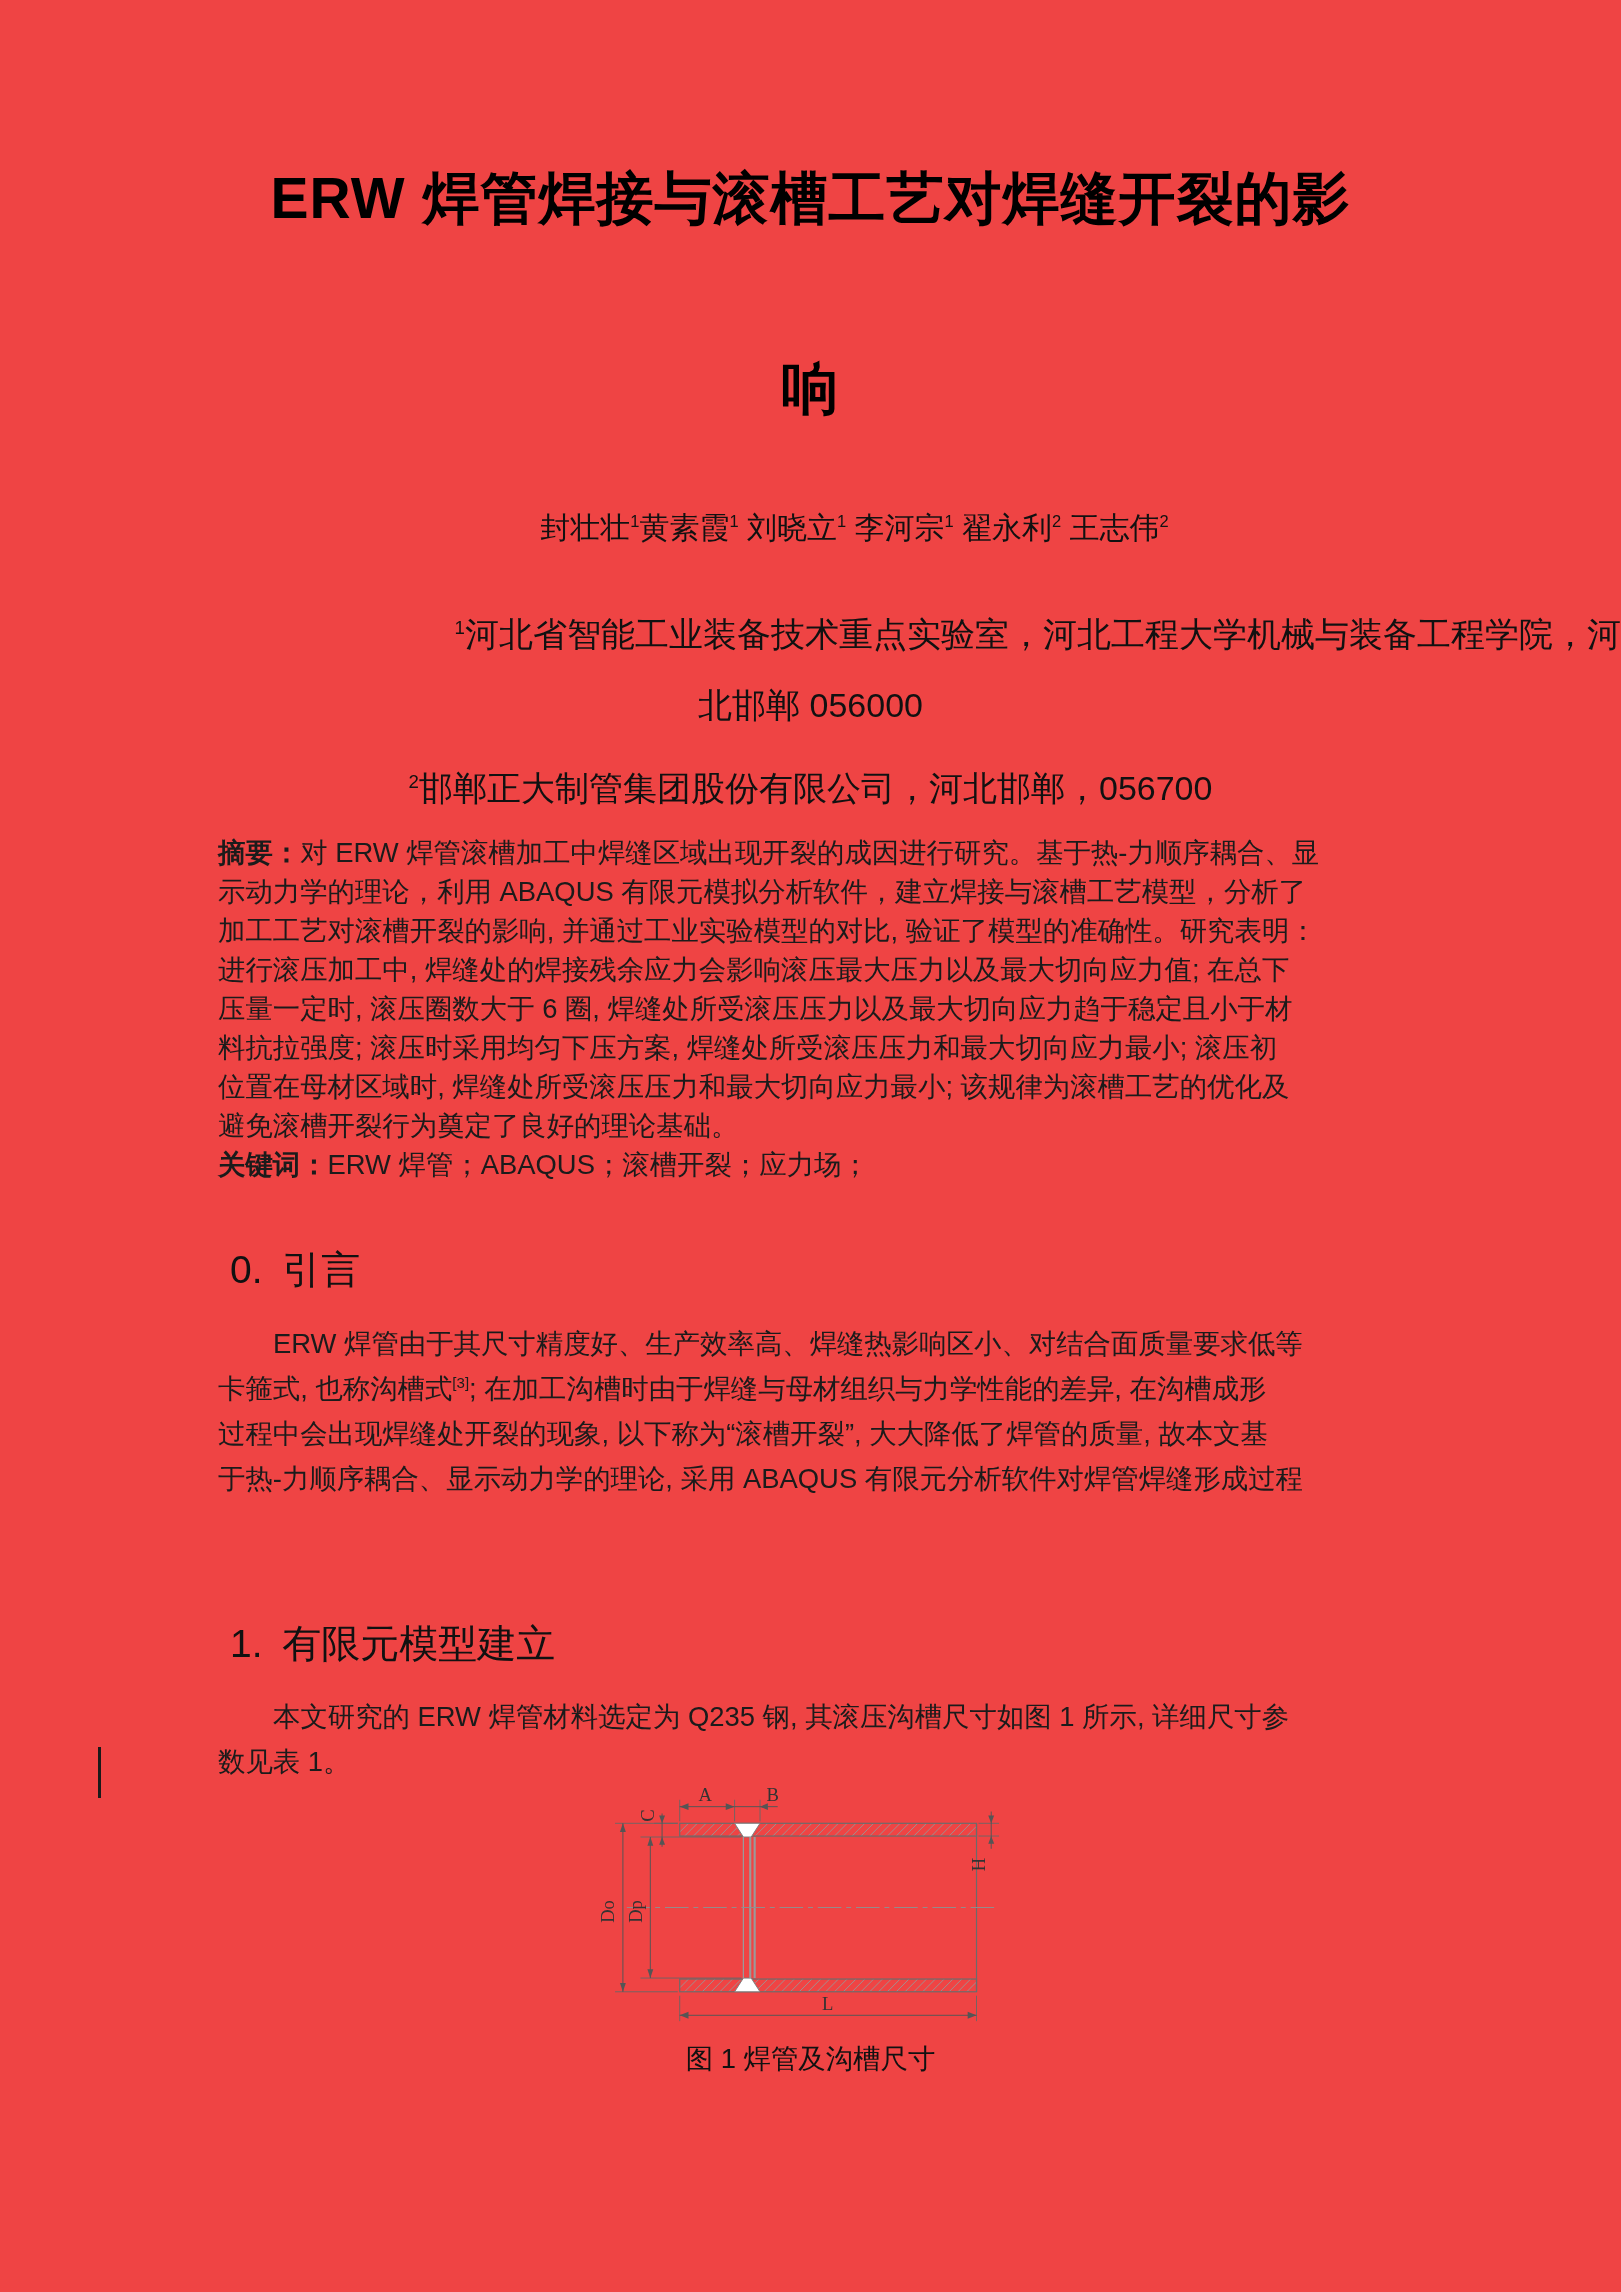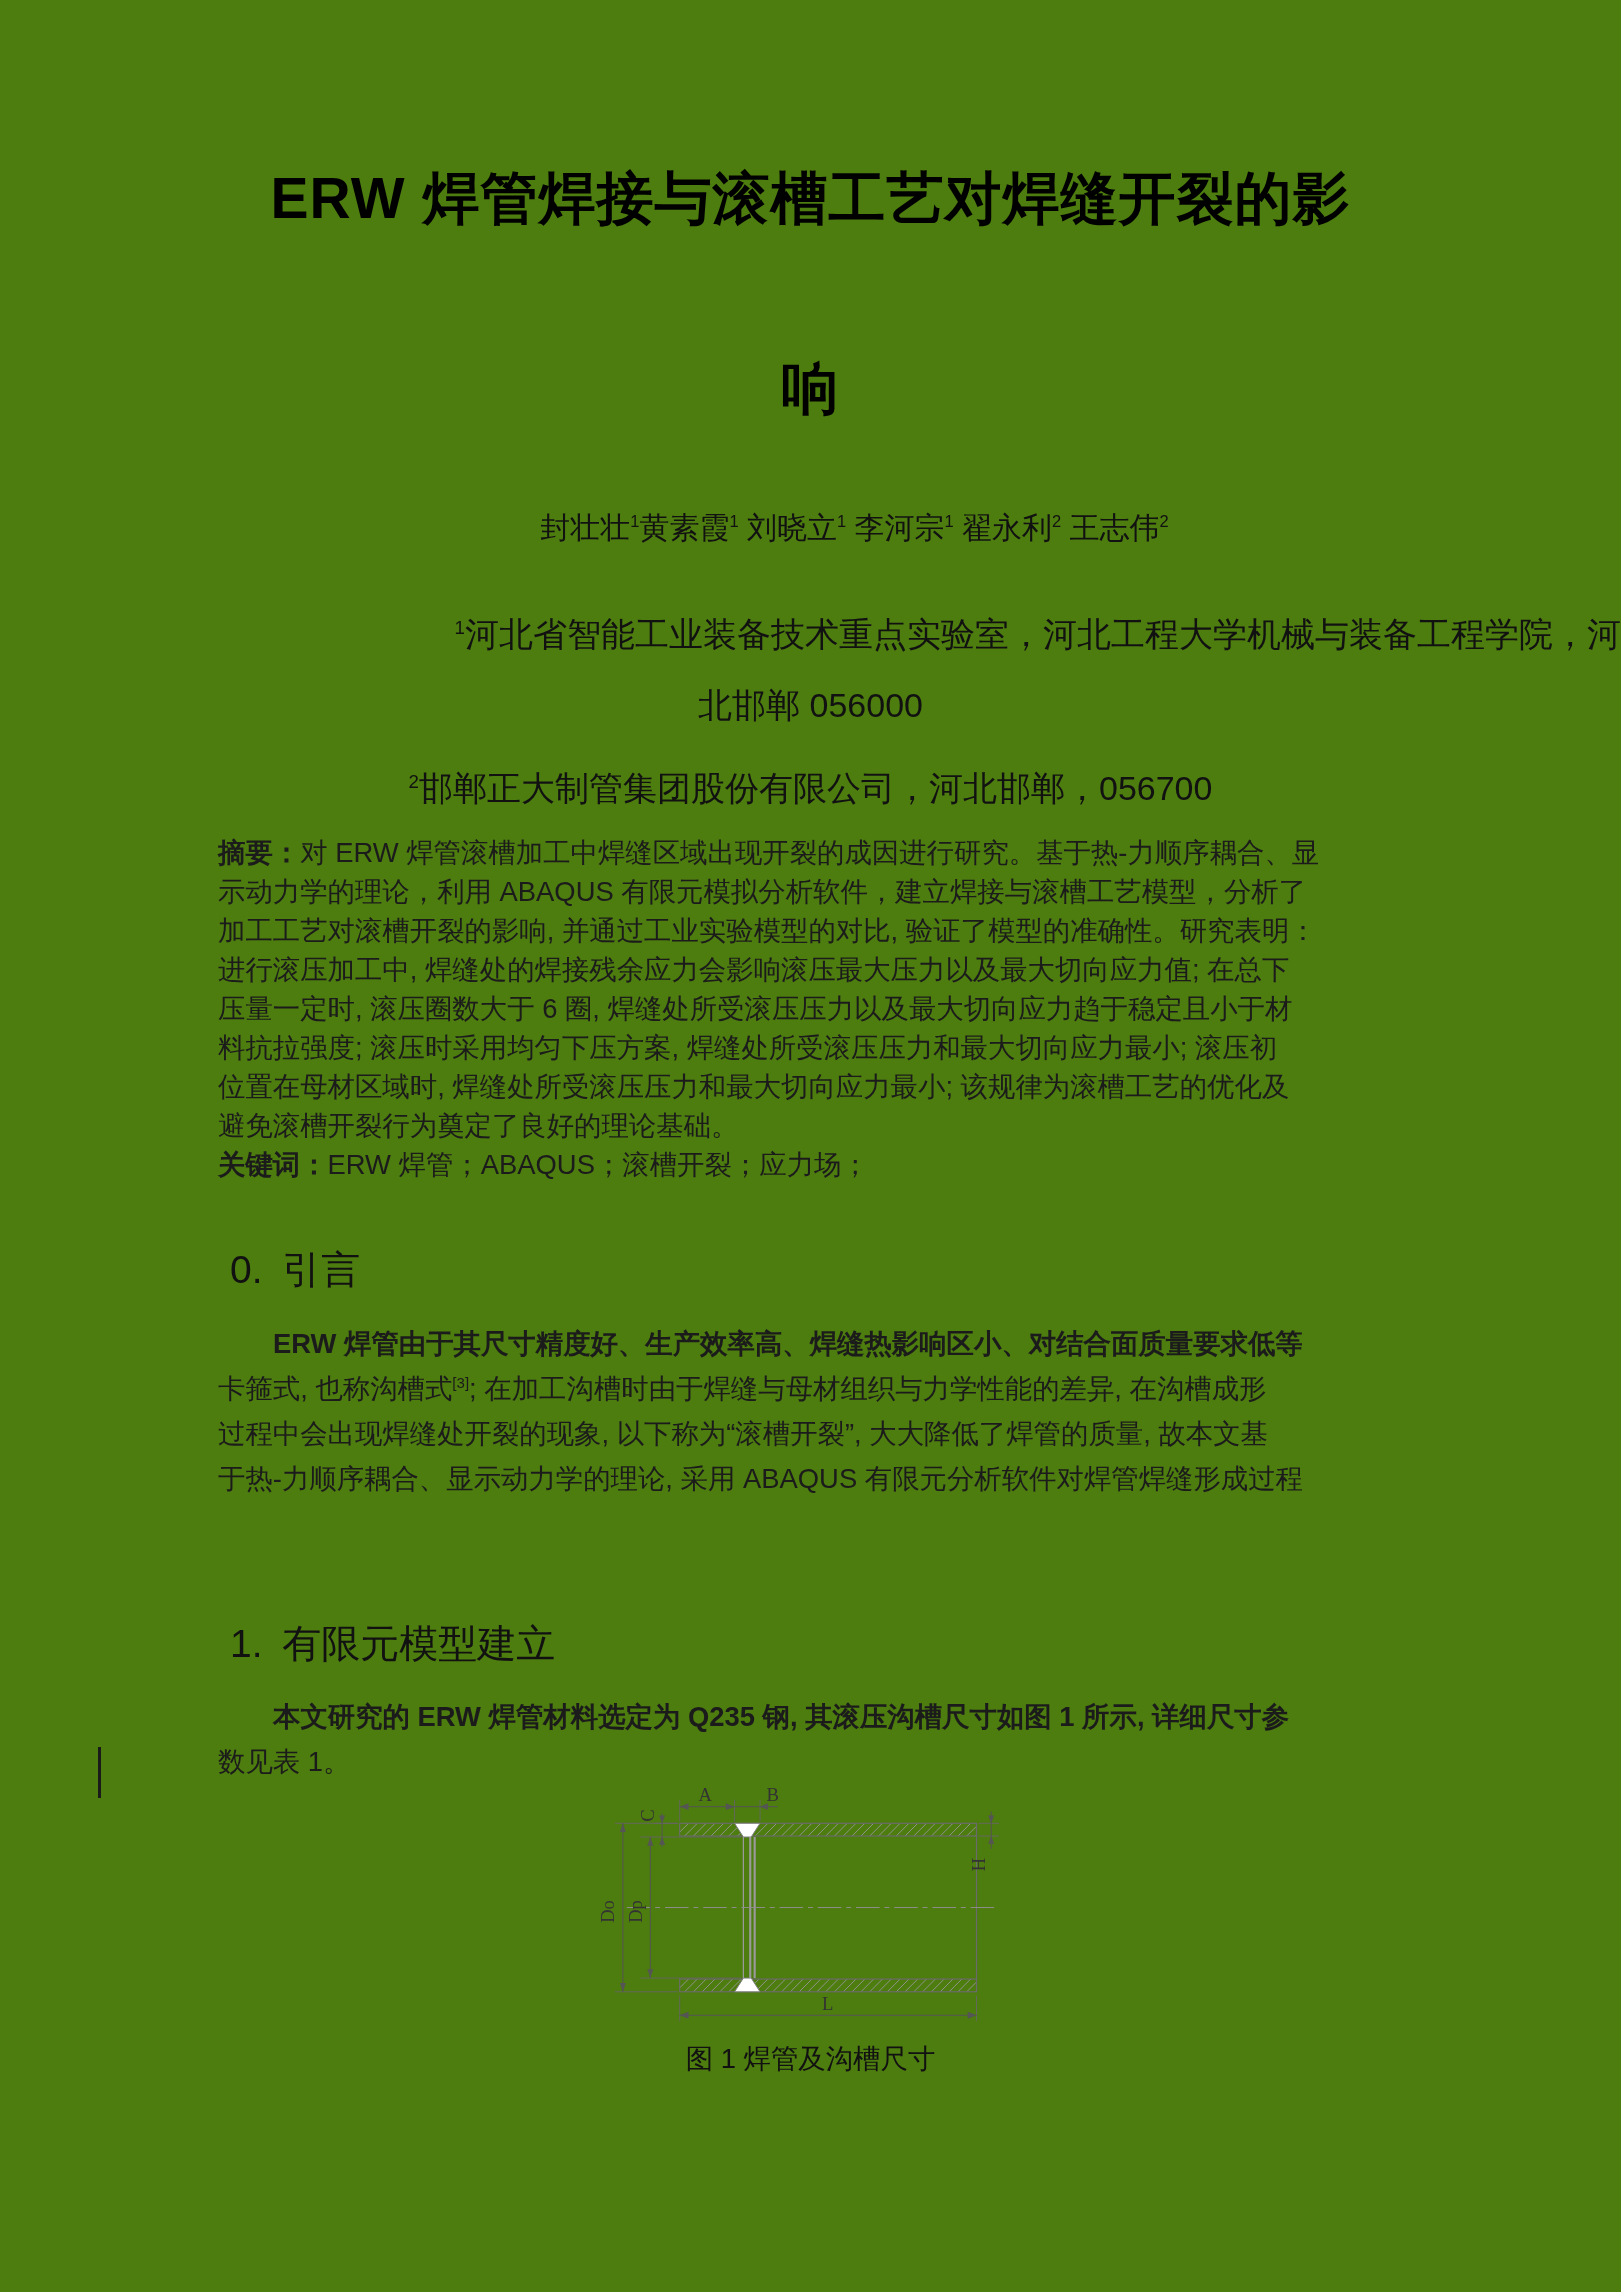--- a/index.html
+++ b/index.html
@@ -1,30 +1,30 @@
 <!DOCTYPE html>
 <html><head>
 <meta charset="utf-8">
 <style>
   html,body{margin:0;padding:0;background:#e8e8e8;}
   .page{
-    position:relative;width:1621px;height:2293px;background:#4d7c0f;
+    position:relative;width:1621px;height:2293px;background:#ef4444;
     font-family:"Liberation Sans","DejaVu Sans",sans-serif;color:#1b1b1b;
     overflow:hidden;margin:0 auto;
   }
   .abs{position:absolute;}
   .center{left:0;width:1621px;text-align:center;}
   .col{left:218px;width:1168px;}
   .title-line{font-size:57px;font-weight:700;color:#000;letter-spacing:1px;}
   .authors-line{font-size:30px;color:#111;margin-left:44px;}
   .affil-line{font-size:34px;color:#111;}
   sup{font-size:0.55em;vertical-align:super;line-height:0;}
   .body-line{font-size:27.4px;line-height:39px;white-space:nowrap;}
   .para-line{font-size:27.4px;line-height:45px;white-space:nowrap;}
-  .indent{padding-left:55px;font-weight:bold;}
+  .indent{padding-left:55px;}
   b{font-weight:700;}
   .sec-head{font-size:39px;color:#111;margin-left:12px;}
   .sec-head .h-num{margin-right:19.6px;}
   .rev-bar{width:2.9px;background:#1a1a1a;}
   .caption{font-size:27.4px;color:#111;}
   .fig-label{font-family:"Liberation Serif","DejaVu Serif",serif;font-size:19px;fill:#333;}
   svg .outline{stroke:#6b6b6b;stroke-width:1.2;fill:none;}
   svg .thin{stroke:#666;stroke-width:0.9;fill:none;}
   svg .dim{stroke:#555;stroke-width:1;fill:none;}
   svg .arrow{fill:#555;stroke:none;}

